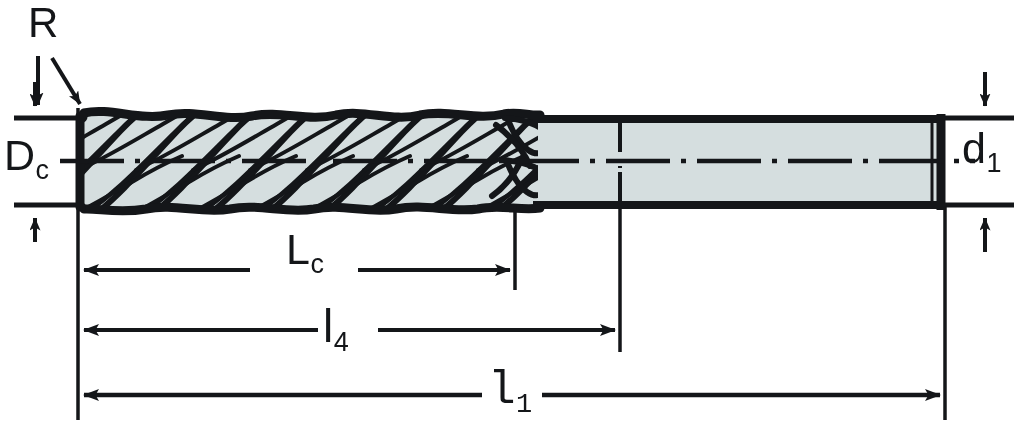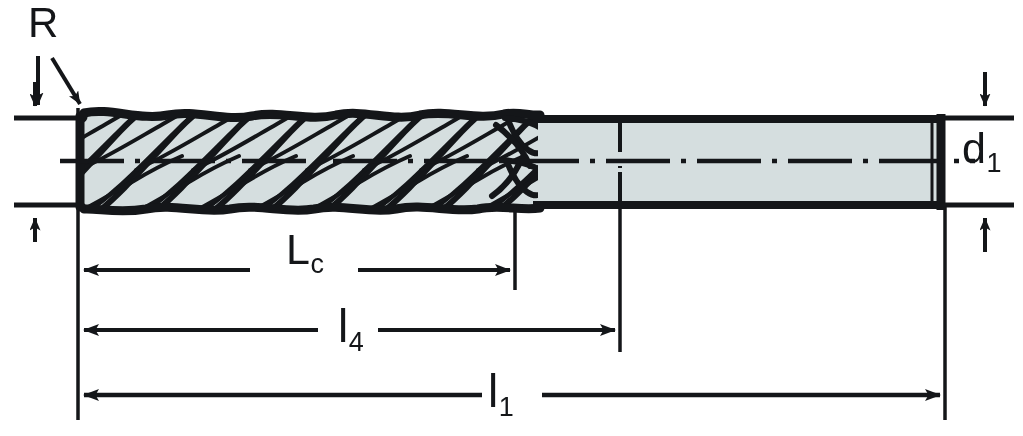--- a/index.html
+++ b/index.html
@@ -42,22 +42,22 @@
     vertical-align: baseline;
     position: relative;
     top: 9px;
     left: 1px;
   }
   .label-R .base { font-size: 42px; }
   .label-Dc { left: 4px; top: 134px; }
   .label-d1 { left: 962px; top: 127px; }
   .label-R  { left: 28px; top: 2px; }
   .label-Lc { left: 258px; top: 228px; margin-left: 28px; }
-  .label-l4 { left: 338px; top: 303px; }
-  .label-l1 { left: 488px; top: 368px; }
+  .label-l4 { left: 323px; top: 303px; }
+  .label-l1 { left: 488px; top: 368px; font-family: Liberation Mono, monospace; }
   .label-l4 .base, .label-l1 .base { font-size: 46px; }
 </style>
 </head>
 <body>
 
 <div id="drawing-root">
 
   <svg id="drawing-svg" viewBox="0 0 1023 436" xmlns="http://www.w3.org/2000/svg">
     <defs>
       <marker id="arrowR" markerWidth="16" markerHeight="12" refX="15" refY="6" orient="auto" markerUnits="userSpaceOnUse">
@@ -241,20 +241,23 @@
       <line x1="318" y1="330" x2="84" y2="330" stroke="#141619" stroke-width="4" marker-end="url(#arrowL)"></line>
       <line x1="378" y1="330" x2="615" y2="330" stroke="#141619" stroke-width="4" marker-end="url(#arrowR)"></line>
     </g>
 
     <g>
       <line x1="482" y1="395" x2="84" y2="395" stroke="#141619" stroke-width="4.5" marker-end="url(#arrowL)"></line>
       <line x1="542" y1="395" x2="940" y2="395" stroke="#141619" stroke-width="4.5" marker-end="url(#arrowR)"></line>
     </g>
   </svg>
 
+  <div class="dim-label label-Dc">
+    <span class="base">D</span><span class="sub">c</span>
+  </div>
 
   <div class="dim-label label-d1">
     <span class="base">d</span><span class="sub">1</span>
   </div>
 
   <div class="dim-label label-R">
     <span class="base">R</span>
   </div>
 
   <div class="dim-label label-Lc">

